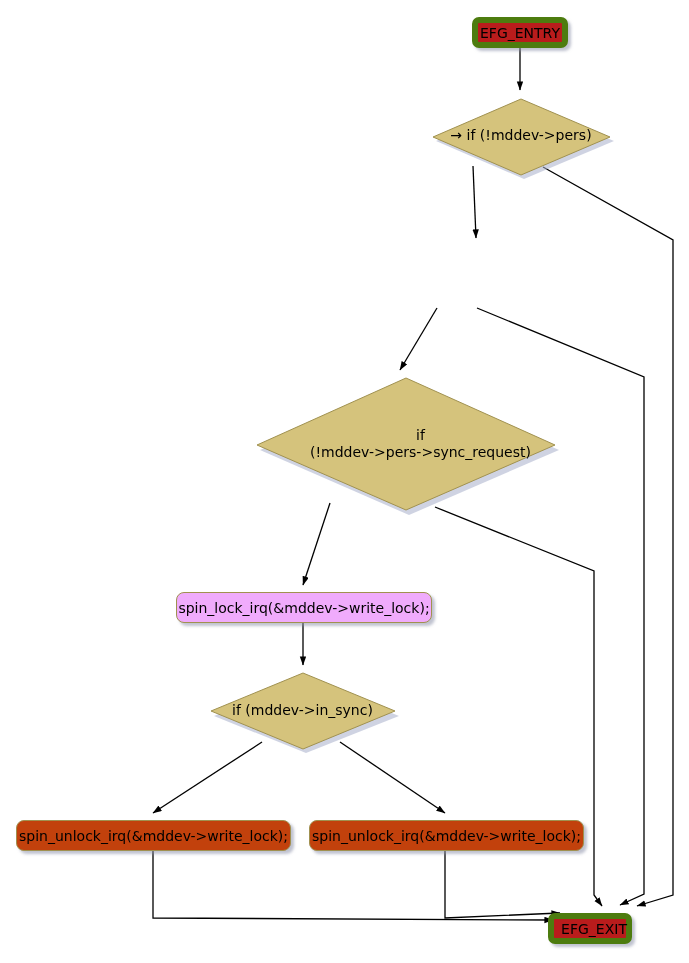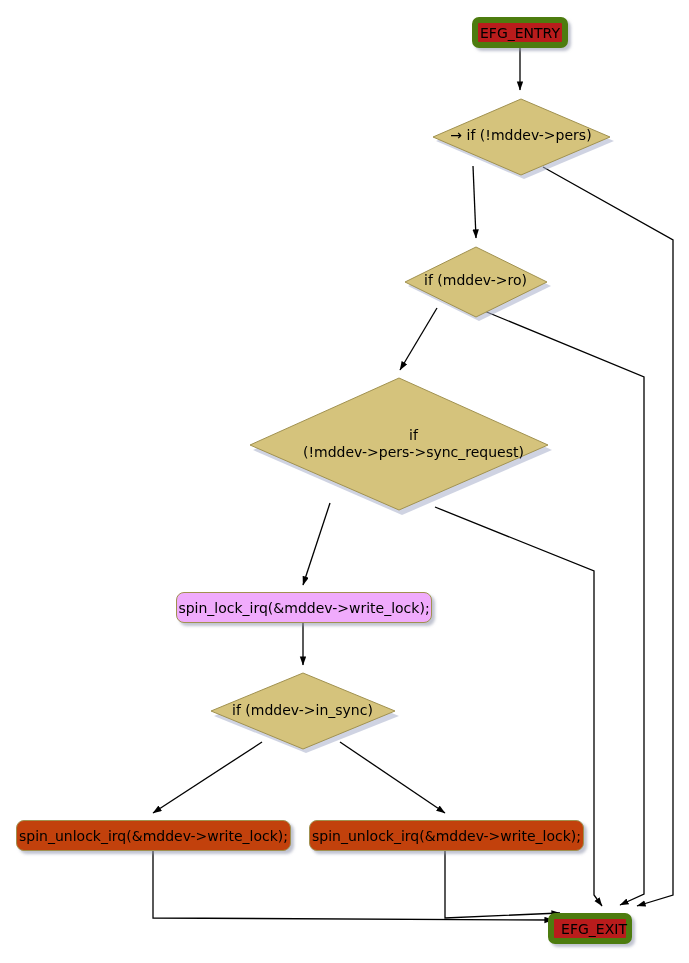--- a/index.html
+++ b/index.html
@@ -129,29 +129,22 @@
   </div>
 
   <div class="diamond-wrap" style="left:432px; top:97px; width:178px; height:78px;">
     <svg width="182" height="82">
       <polygon points="89,3 179,41 89,79 1,41" fill="#A8AFCB" opacity="0.55" transform="translate(3,3)"></polygon>
       <polygon points="89,2 178,40 89,78 1,40" fill="#D5C37C" stroke="#A09150" stroke-width="1"></polygon>
     </svg>
     <div class="diamond-label">→ if (!mddev-&gt;pers)</div>
   </div>
 
-  <div class="diamond-wrap" style="left:404px; top:245px; width:143px; height:72px;">
-    <svg width="147" height="76">
-      <polygon points="72,3 144,38 72,73 1,38" fill="#A8AFCB" opacity="0.55" transform="translate(3,3)"></polygon>
-      <polygon points="72,2 143,37 72,72 1,37" fill="#D5C37C" stroke="#A09150" stroke-width="1"></polygon>
-    </svg>
-    <div class="diamond-label">if (mddev-&gt;ro)</div>
-  </div>
 
-  <div class="diamond-wrap" style="left:249px; top:377px; width:299px; height:134px;">
+  <div class="diamond-wrap" style="left:256px; top:377px; width:299px; height:134px;">
     <svg width="303" height="138">
       <polygon points="150,3 300,70 150,135 1,70" fill="#A8AFCB" opacity="0.55" transform="translate(3,3)"></polygon>
       <polygon points="150,1 299,68 150,133 1,68" fill="#D5C37C" stroke="#A09150" stroke-width="1"></polygon>
     </svg>
     <div class="diamond-label shift-right">if
 (!mddev-&gt;pers-&gt;sync_request)</div>
   </div>
 
   <div class="node stmt red" style="left:176px; top:592px; width:256px; height:31px;">
     <span>spin_lock_irq(&amp;mddev-&gt;write_lock);</span>

